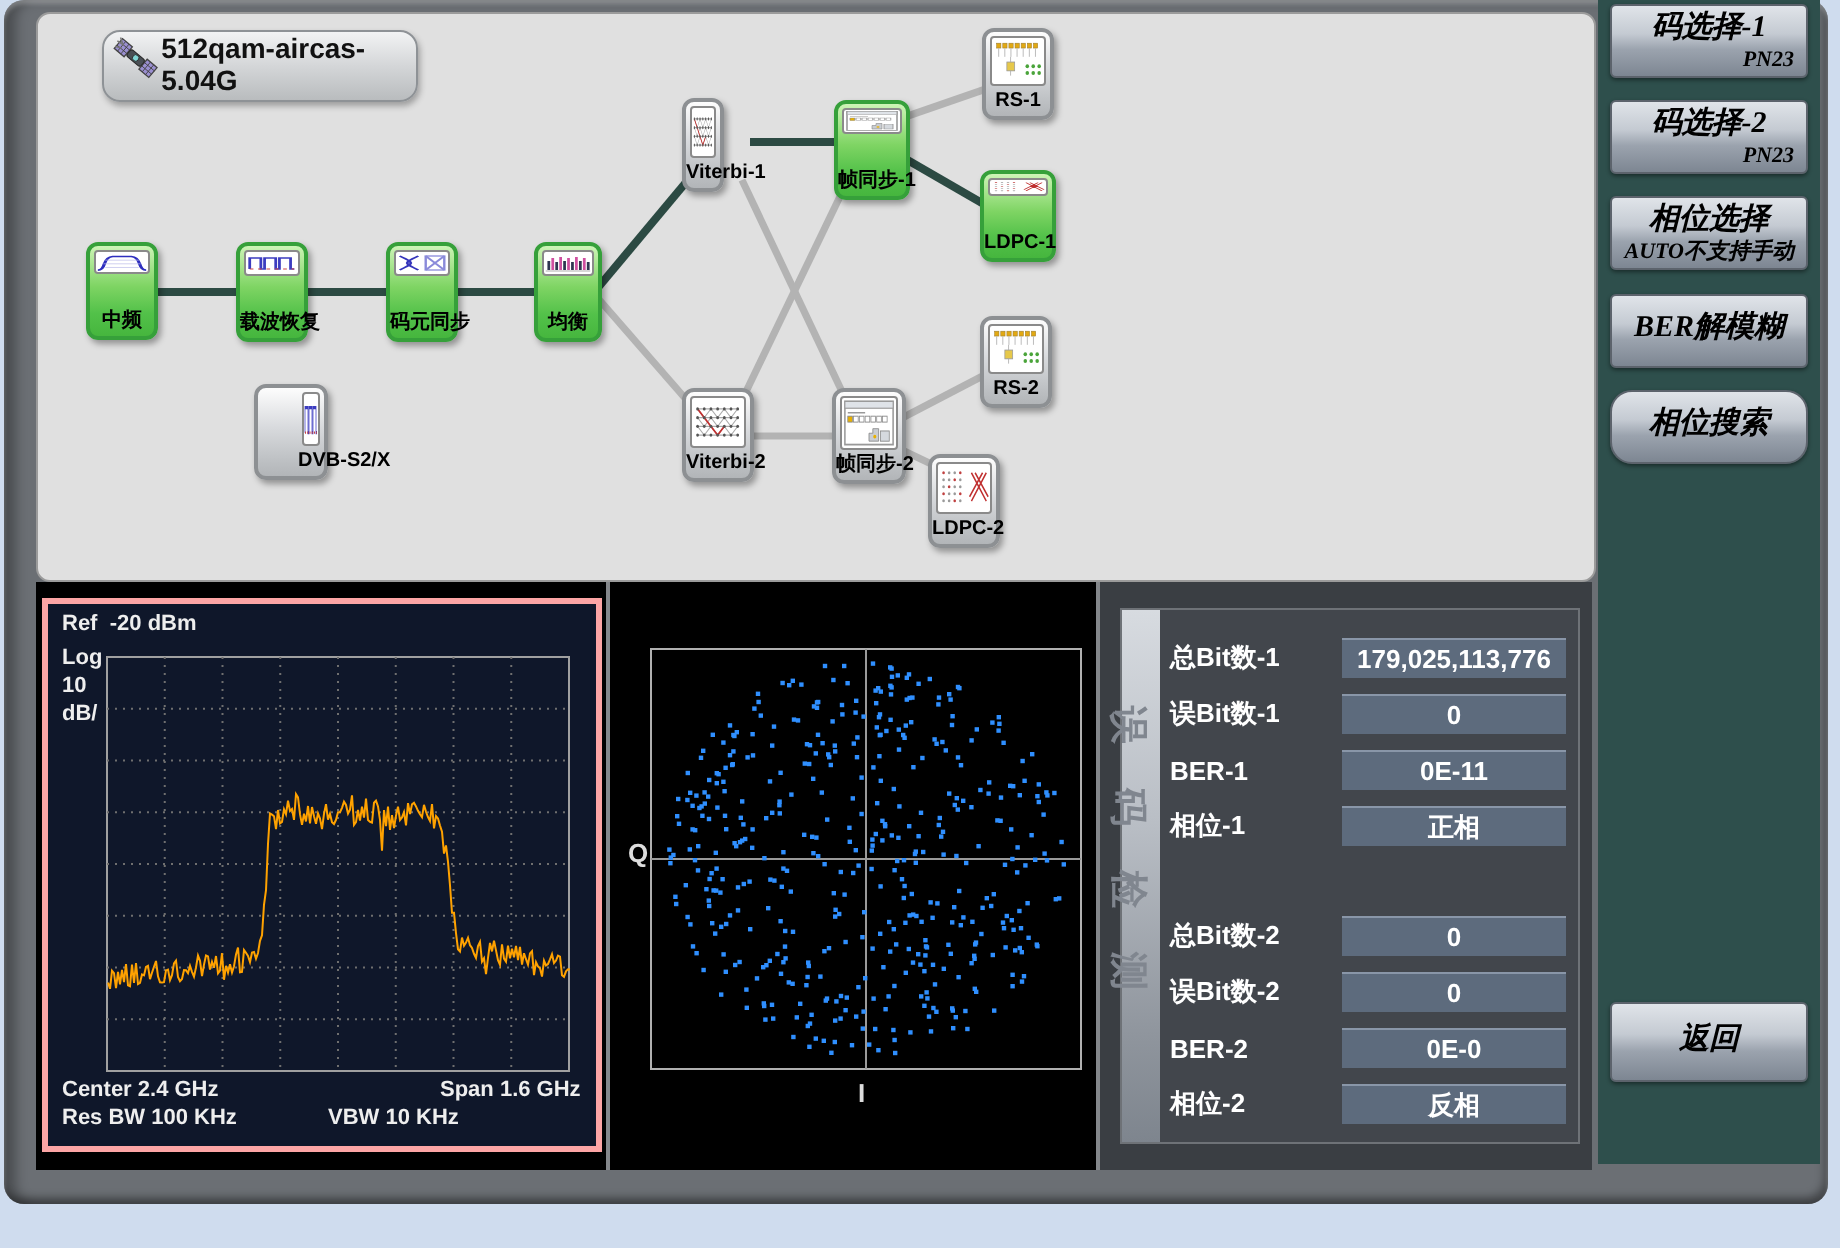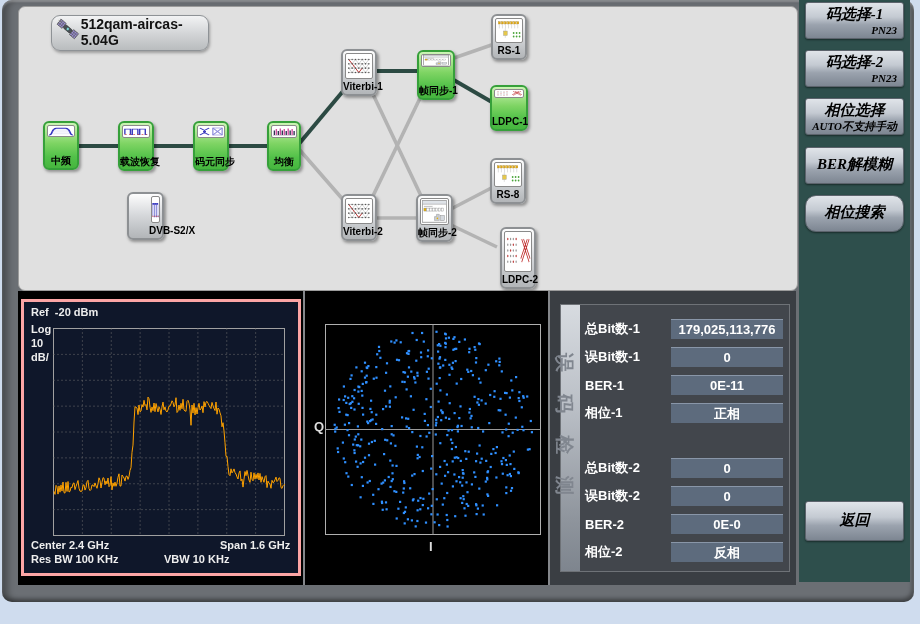--- a/index.html
+++ b/index.html
@@ -122,21 +122,21 @@
           </div>
           <div class="block gray" style="left: 108px; top: 185px; width: 37px; height: 48px; padding-left: 20px;">
             <div class="block-icon">
               <svg viewBox="0 0 28 22" preserveAspectRatio="none">
                 <path d="M2 17 L2 6 L8 6 L8 17 L10 17 L10 6 L16 6 L16 17 L18 17 L18 6 L24 6 L24 17 L26 17" fill="none" stroke="#3c3cc0" stroke-width="1.5"></path>
                 <path d="M2 17 H26" stroke="#cc4444" stroke-width="1" stroke-dasharray="2 2.5"></path>
               </svg>
             </div>
             <div class="block-label">DVB-S2/X</div>
           </div>
-          <div class="block gray" style="left: 322px; top: 42px; width: 36px; height: 47px; justify-content: space-between;">
+          <div class="block gray" style="left: 322px; top: 42px; width: 21px; height: 47px; justify-content: space-between;">
             <div class="block-icon">
               <svg viewBox="0 0 28 22" preserveAspectRatio="none">
                 <g stroke="#aaa" stroke-width="0.5" fill="none">
                   <path d="M3 5 H24.6 M3 9 H24.6 M3 13 H24.6 M3 17 H24.6"></path>
                   <path d="M3 5 L6.6 9 L10.2 5 L13.8 9 L17.4 5 L21 9 L24.6 5 M3 9 L6.6 13 L10.2 9 L13.8 13 L17.4 9 L21 13 L24.6 9 M3 13 L6.6 17 L10.2 13 L13.8 17 L17.4 13 L21 17 L24.6 13"></path>
                 </g>
                 <path d="M3 5 L6.6 9 L10.2 13 L13.8 17 L17.4 13" stroke="#c03030" stroke-width="0.9" fill="none"></path>
                 <circle cx="3" cy="5" r="0.75" fill="#555"></circle>
                 <circle cx="6.6" cy="5" r="0.75" fill="#555"></circle>
                 <circle cx="10.2" cy="5" r="0.75" fill="#555"></circle>
@@ -326,23 +326,23 @@
                 <circle cx="19" cy="13.5" r="0.95" fill="#4aa43a"></circle>
                 <circle cx="22.2" cy="13.5" r="0.95" fill="#4aa43a"></circle>
                 <circle cx="25.4" cy="13.5" r="0.95" fill="#4aa43a"></circle>
                 <circle cx="19" cy="16.7" r="0.95" fill="#4aa43a"></circle>
                 <circle cx="22.2" cy="16.7" r="0.95" fill="#4aa43a"></circle>
                 <circle cx="25.4" cy="16.7" r="0.95" fill="#4aa43a"></circle>
                 <rect x="8" y="11.5" width="4.2" height="4.2" fill="#e6c84a" stroke="#999" stroke-width="0.4"></rect>
                 <path d="M10 9 V11.5 M10 15.7 V18" stroke="#aaa" stroke-width="0.4"></path>
               </svg>
             </div>
-            <div class="block-label">RS-8</div>
-          </div>
-          <div class="block gray" style="left: 481px; top: 220px; width: 36px; height: 62px;">
+            <div class="block-label">RS-2</div>
+          </div>
+          <div class="block gray" style="left: 445px; top: 220px; width: 36px; height: 47px;">
             <div class="block-icon">
               <svg viewBox="0 0 28 22" preserveAspectRatio="none">
                 <circle cx="3" cy="4" r="0.7" fill="#c04040"></circle>
                 <circle cx="6" cy="4" r="0.7" fill="#9a9a9a"></circle>
                 <circle cx="9" cy="4" r="0.7" fill="#9a9a9a"></circle>
                 <circle cx="12" cy="4" r="0.7" fill="#c04040"></circle>
                 <circle cx="3" cy="7.2" r="0.7" fill="#9a9a9a"></circle>
                 <circle cx="6" cy="7.2" r="0.7" fill="#9a9a9a"></circle>
                 <circle cx="9" cy="7.2" r="0.7" fill="#c04040"></circle>
                 <circle cx="12" cy="7.2" r="0.7" fill="#9a9a9a"></circle>

